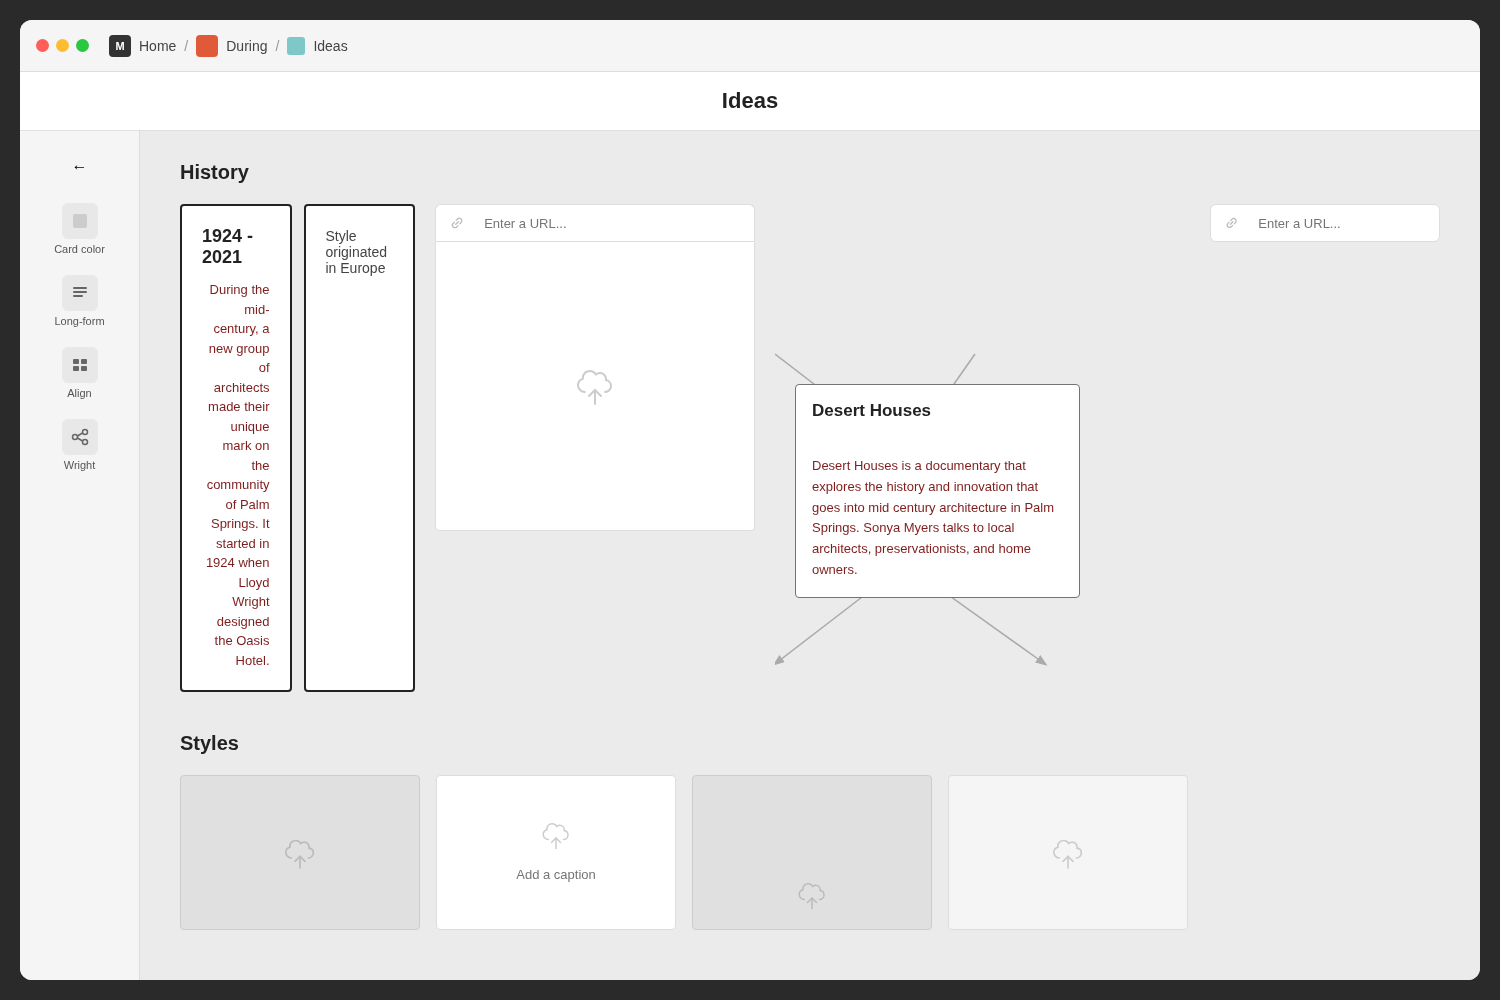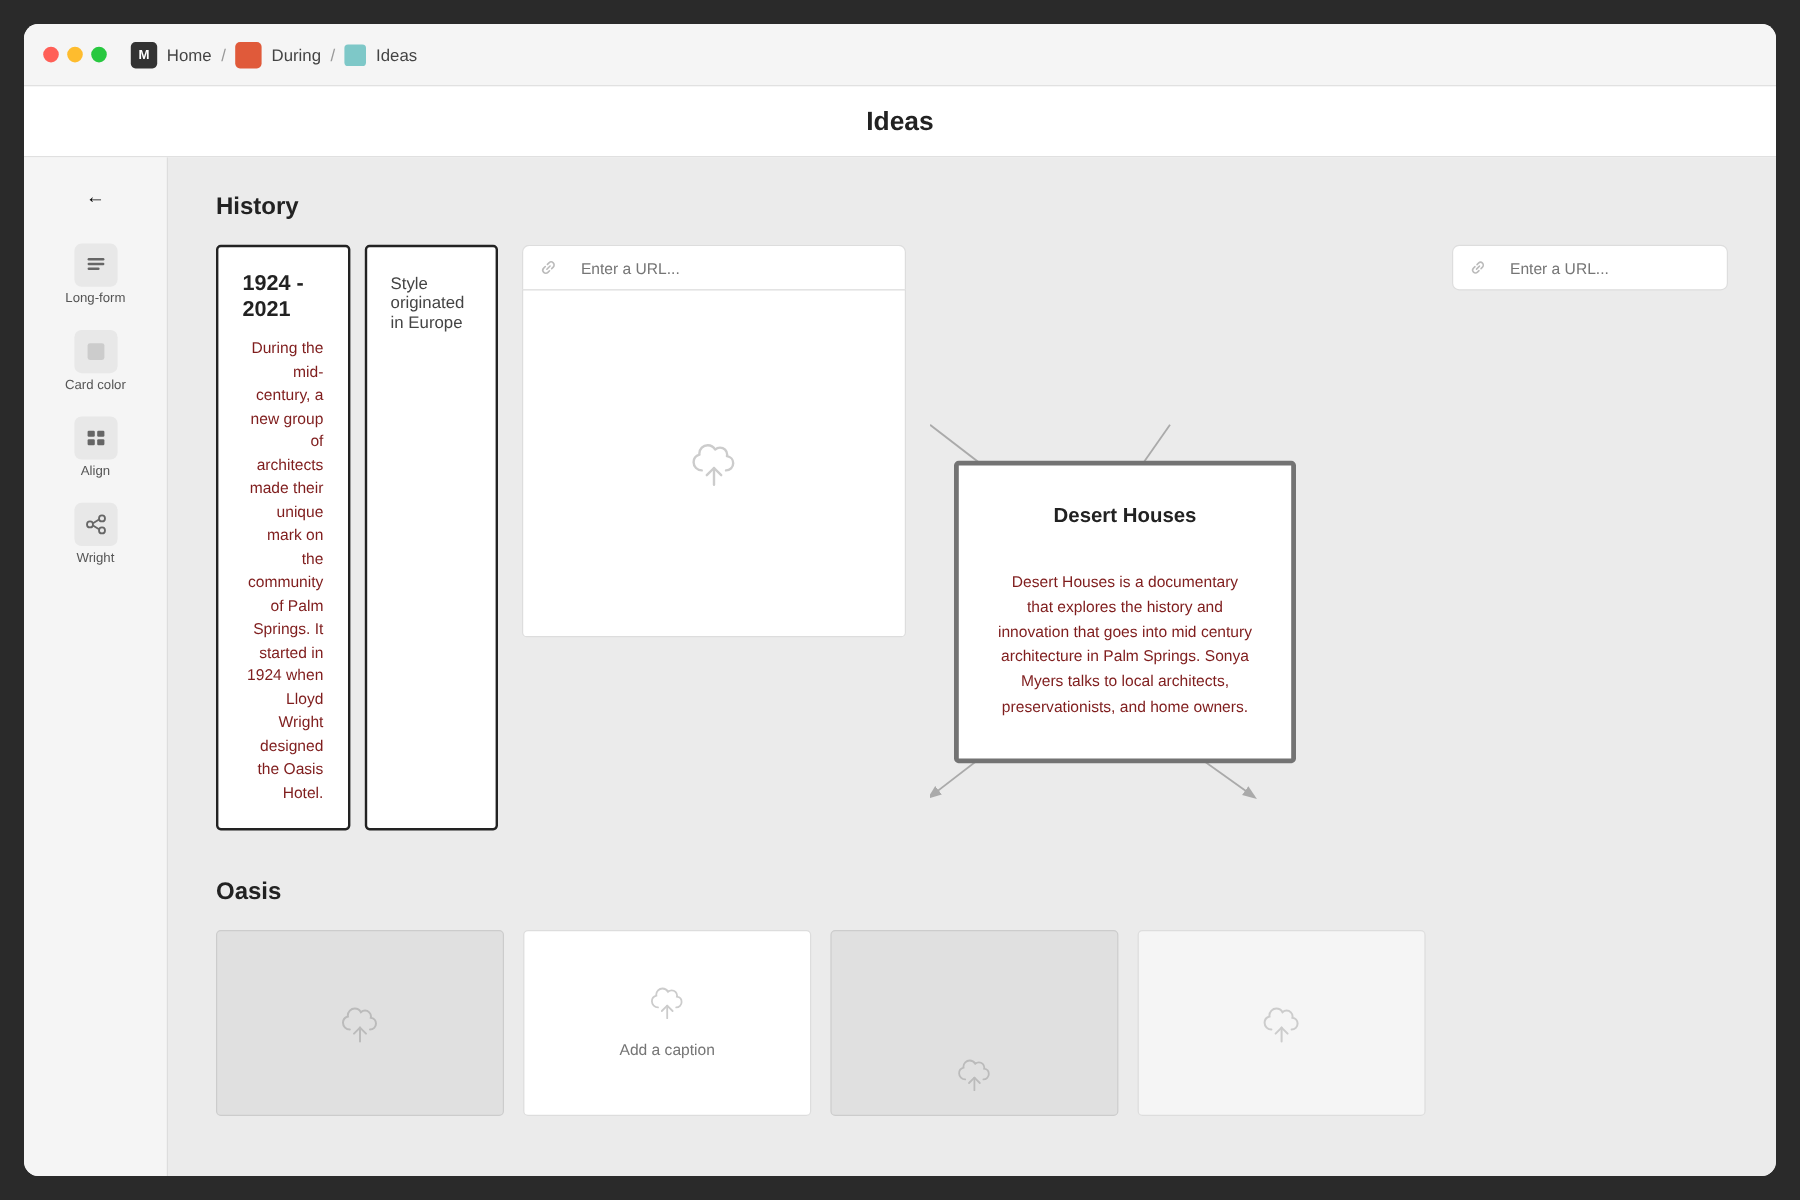--- a/index.html
+++ b/index.html
@@ -221,24 +221,23 @@
       outline: none;
       background: transparent;
       font-size: 13px;
       color: #999;
       width: 100%;
     }
 
     
     .desert-card {
       background: white;
-      border: 4px solid #737373;
+      border: 1px solid #737373;
       border-radius: 4px;
-      padding: 32px;
-      text-align: center;
+      padding: 16px;
       width: 280px;
     }
     .desert-card-title {
       font-size: 17px;
       font-weight: 700;
       color: #222;
       margin-bottom: 12px;
     }
     .desert-card-text {
       font-size: 13px;
@@ -305,35 +304,35 @@
   <div class="main">
 
     <div class="sidebar">
       <div class="sidebar-back">
         <span>←</span>
       </div>
 
       <div class="sidebar-item">
         <div class="sidebar-item-icon">
           <svg width="20" height="20" viewBox="0 0 20 20" fill="none">
+            <rect x="3" y="3" width="14" height="14" rx="2" fill="#ccc"></rect>
+          </svg>
+        </div>
+        <span class="sidebar-item-label">Card color</span>
+      </div>
+
+      <div class="sidebar-item">
+        <div class="sidebar-item-icon">
+          <svg width="20" height="20" viewBox="0 0 20 20" fill="none">
             <rect x="3" y="4" width="14" height="2" rx="1" fill="#666"></rect>
             <rect x="3" y="8" width="14" height="2" rx="1" fill="#666"></rect>
             <rect x="3" y="12" width="10" height="2" rx="1" fill="#666"></rect>
           </svg>
         </div>
         <span class="sidebar-item-label">Long-form</span>
-      </div>
-
-      <div class="sidebar-item">
-        <div class="sidebar-item-icon">
-          <svg width="20" height="20" viewBox="0 0 20 20" fill="none">
-            <rect x="3" y="3" width="14" height="14" rx="2" fill="#ccc"></rect>
-          </svg>
-        </div>
-        <span class="sidebar-item-label">Card color</span>
       </div>
 
       <div class="sidebar-item">
         <div class="sidebar-item-icon">
           <svg width="20" height="20" viewBox="0 0 20 20" fill="none">
             <rect x="3" y="4" width="6" height="5" rx="1" fill="#666"></rect>
             <rect x="11" y="4" width="6" height="5" rx="1" fill="#666"></rect>
             <rect x="3" y="11" width="6" height="5" rx="1" fill="#666"></rect>
             <rect x="11" y="11" width="6" height="5" rx="1" fill="#666"></rect>
           </svg>
@@ -418,21 +417,21 @@
               <div class="desert-card" style="position: absolute; top: 180px; left: 20px; width: 285px;">
                 <div class="desert-card-title">Desert Houses</div>
                 <div class="desert-card-text">Desert Houses is a documentary that explores the history and innovation that goes into mid century architecture in Palm Springs. Sonya Myers talks to local architects, preservationists, and home owners.</div>
               </div>
             </div>
 
           </div>
         </div>
 
         <div class="styles-section" style="margin-top: 30px;">
-          <div class="section-title">Oasis</div>
+          <div class="section-title">Styles</div>
 
           <div style="display: flex; gap: 16px;">
 
             <div style="width: 240px; height: 155px; background: #e0e0e0; border: 1px solid #ccc; border-radius: 4px; display: flex; align-items: center; justify-content: center;">
               <svg width="40" height="40" viewBox="0 0 48 48" fill="none">
                 <path d="M34 30C37.3 30 40 27.3 40 24C40 21 37.8 18.5 34.8 18.1C34.9 17.7 35 17.4 35 17C35 13.7 32.3 11 29 11C27.4 11 26 11.6 24.9 12.6C23.7 10.5 21.4 9 18.8 9C14.9 9 11.8 12.1 11.8 16C11.8 16.3 11.8 16.6 11.9 16.9C9.1 17.7 7 20.2 7 23.2C7 26.9 10.1 30 13.8 30" stroke="#bbb" stroke-width="2" stroke-linecap="round"></path>
                 <path d="M18 34L24 28L30 34" stroke="#bbb" stroke-width="2" stroke-linecap="round" stroke-linejoin="round"></path>
                 <line x1="24" y1="28" x2="24" y2="42" stroke="#bbb" stroke-width="2" stroke-linecap="round"></line>
               </svg>
             </div>

